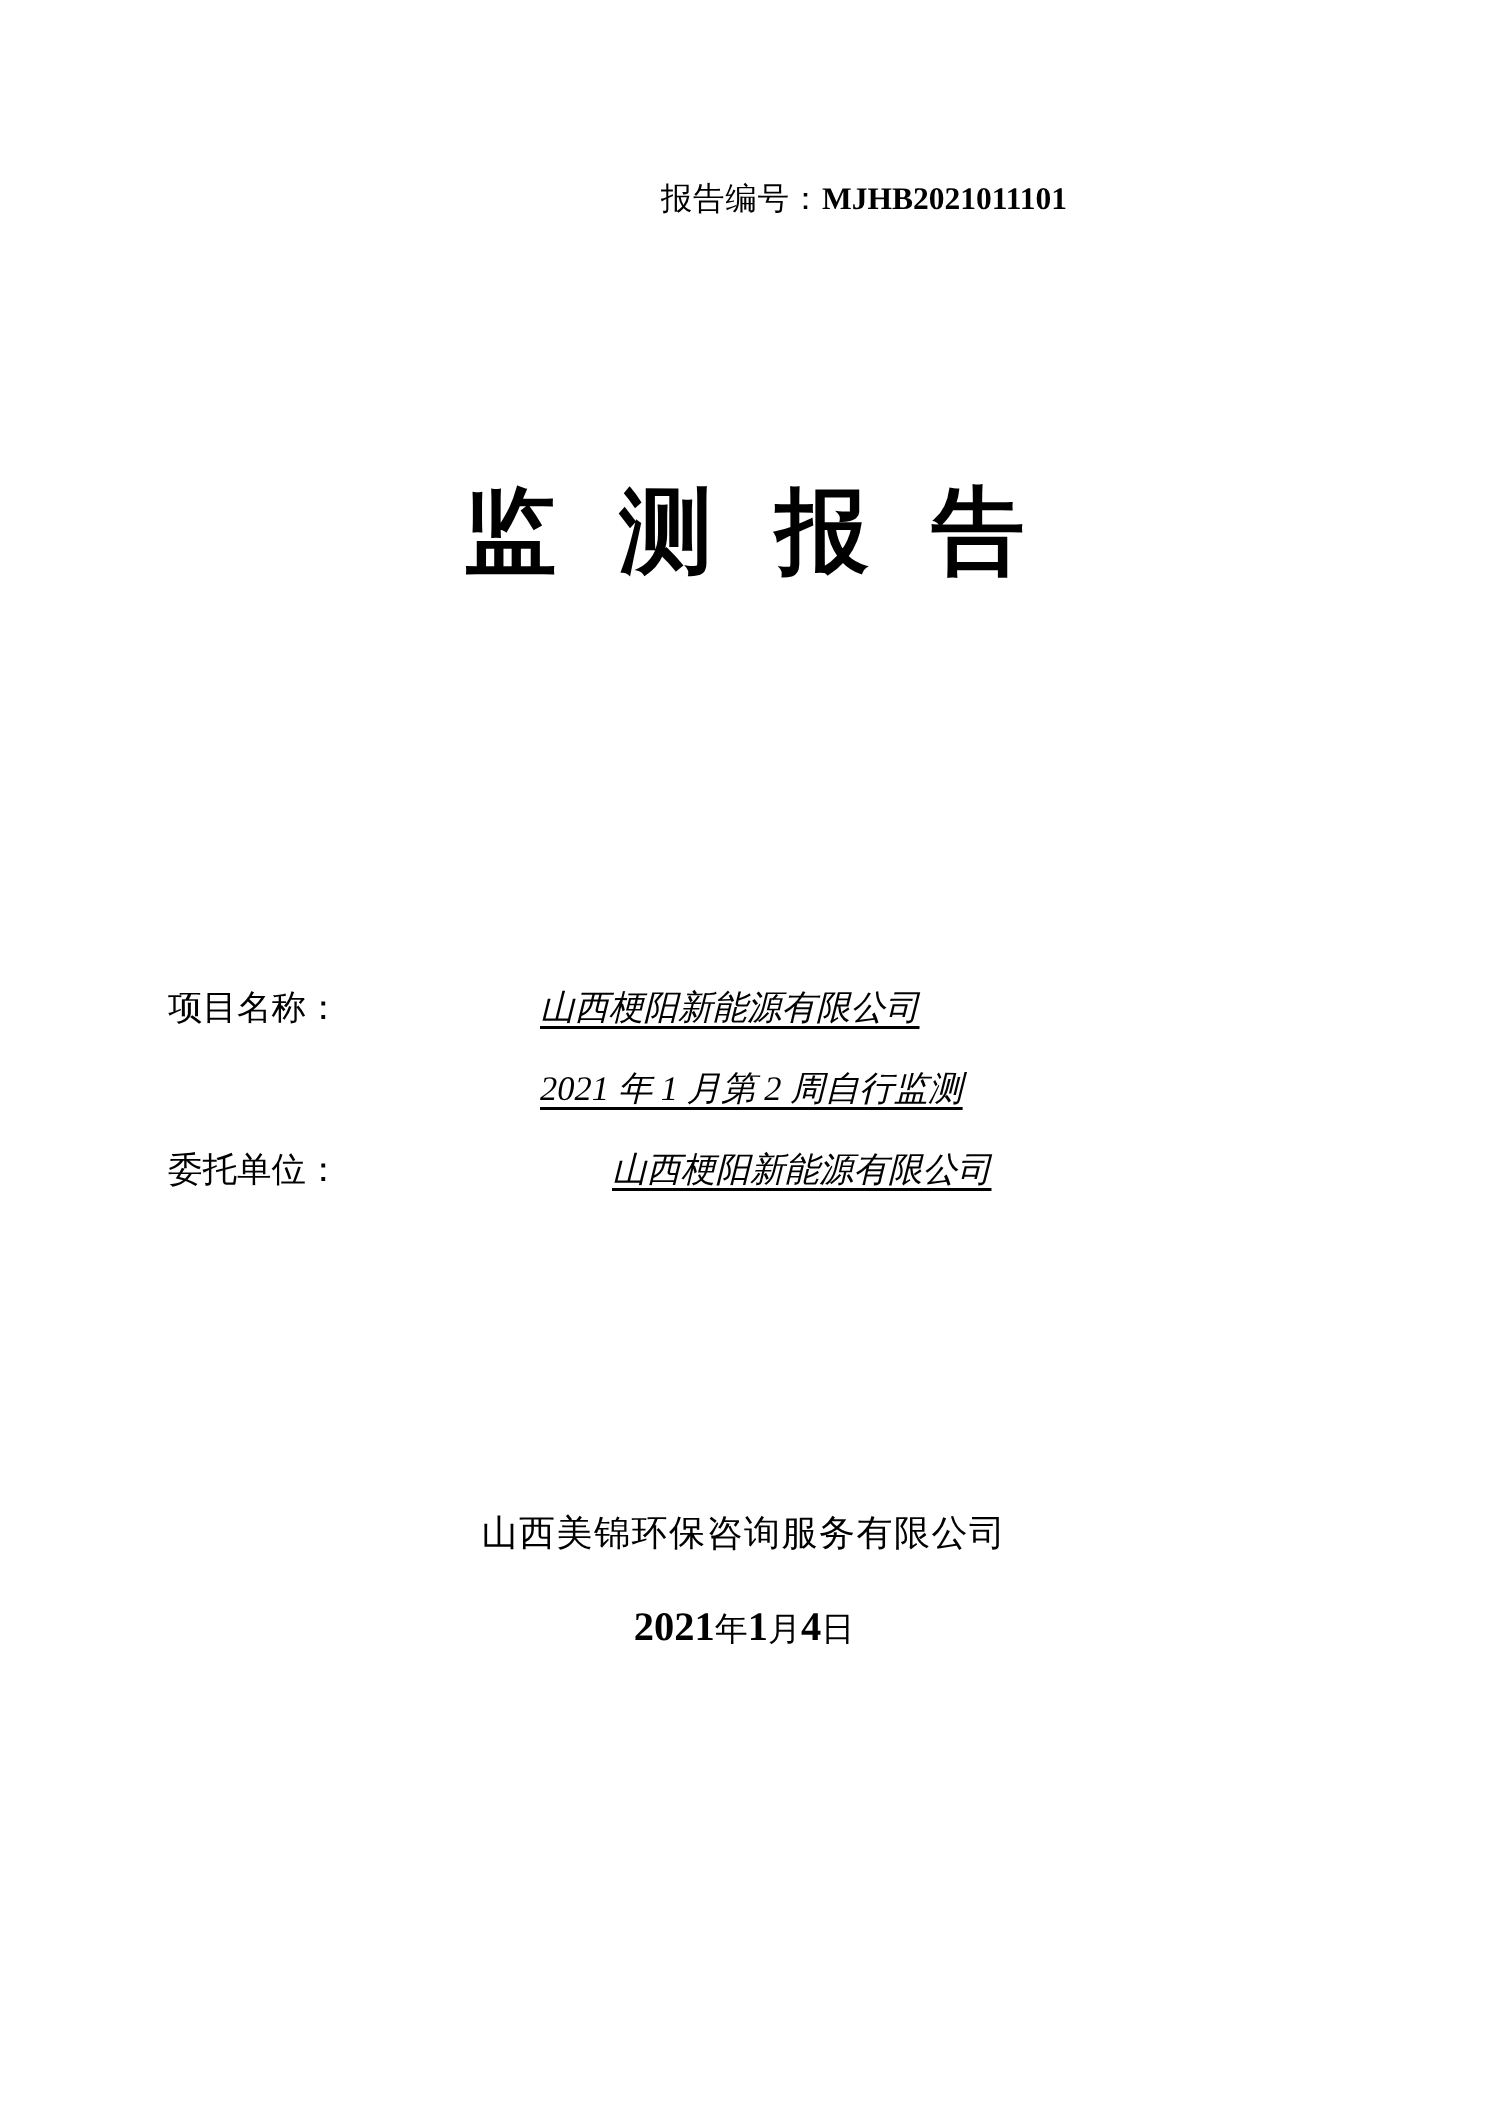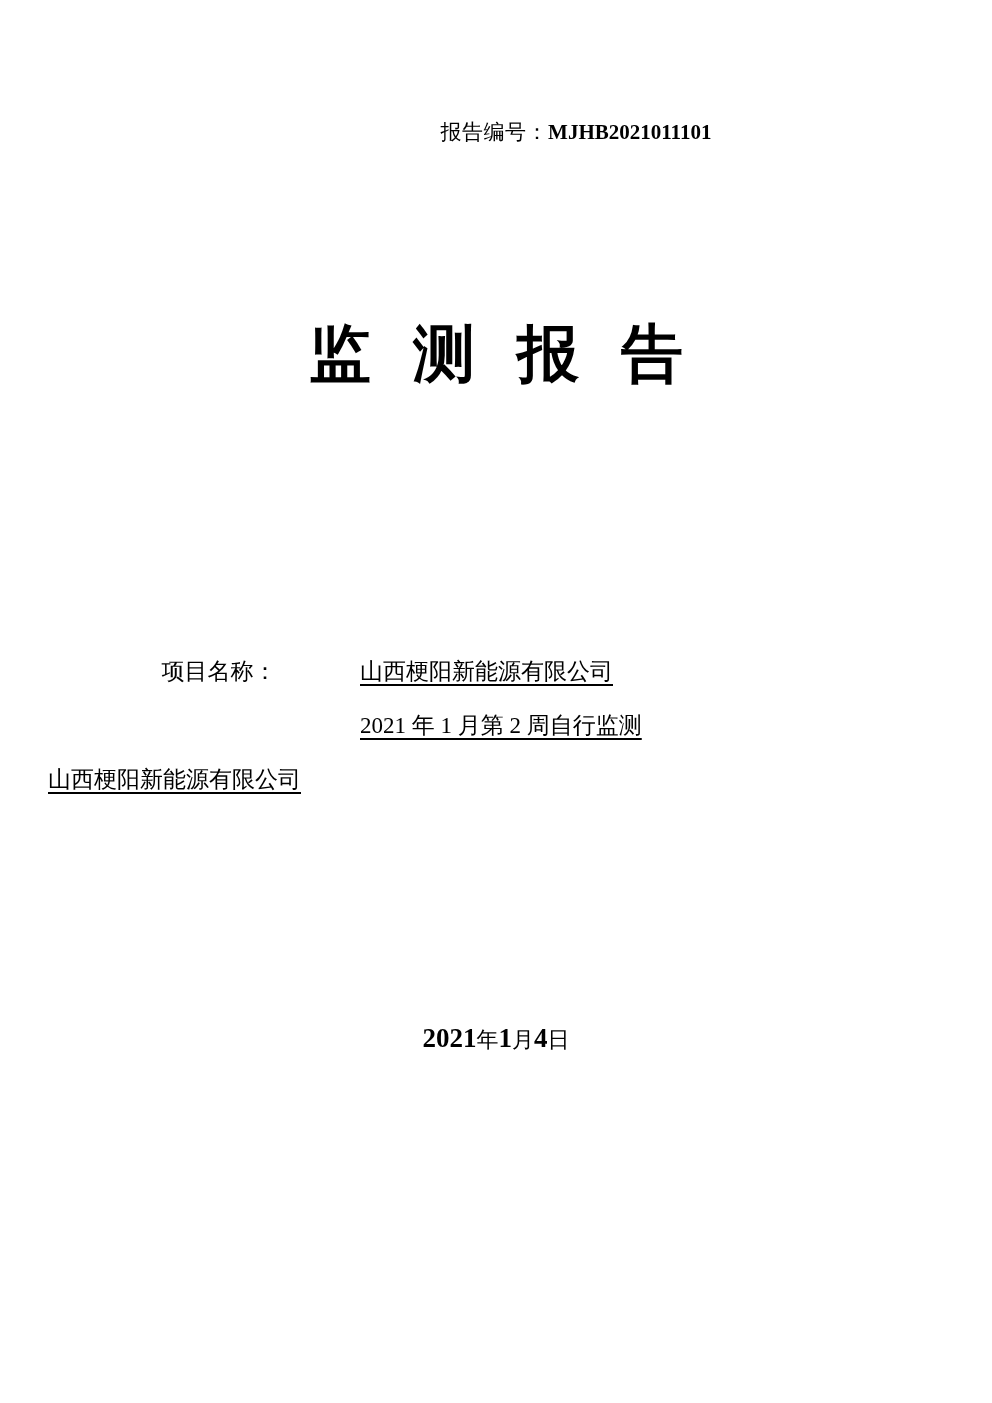--- a/index.html
+++ b/index.html
@@ -68,29 +68,30 @@
     width: 992px;
   }
   .info-row {
     display: flex;
     align-items: baseline;
     font-size: 23px;
     line-height: 54px;
   }
   .info-label {
     width: 360px;
-    text-align: center;
-    padding-left: 78px;
+    text-align: left;
+    padding-left: 112px;
     box-sizing: border-box;
     white-space: nowrap;
   }
   .info-value {
     text-decoration: underline;
     text-underline-offset: 5px;
     white-space: nowrap;
+    font-style: italic;
   }
   .info-row.second .info-label {
     
     visibility: hidden;
   }
   .info-row.indent-value .info-value {
   }
   .info-row.indent-value2 .info-value {
     margin-left: 48px;
   }
@@ -137,23 +138,25 @@
   <div class="info-block">
     <div class="info-row">
       <span class="info-label">项目名称：</span>
       <span class="info-value">山西梗阳新能源有限公司</span>
     </div>
     <div class="info-row second indent-value">
       <span class="info-label"></span>
       <span class="info-value">2021 年 1 月第 2 周自行监测</span>
     </div>
     <div class="info-row indent-value2">
+      <span class="info-label">委托单位：</span>
       <span class="info-value">山西梗阳新能源有限公司</span>
     </div>
   </div>
 
   <div class="footer-block">
+    <div class="company">山西美锦环保咨询服务有限公司</div>
     <div class="date">
       <span class="num">2021</span><span class="cn">年</span><span class="num">1</span><span class="cn">月</span><span class="num">4</span><span class="cn">日</span>
     </div>
   </div>
 
 </div>
 
 </body></html>

